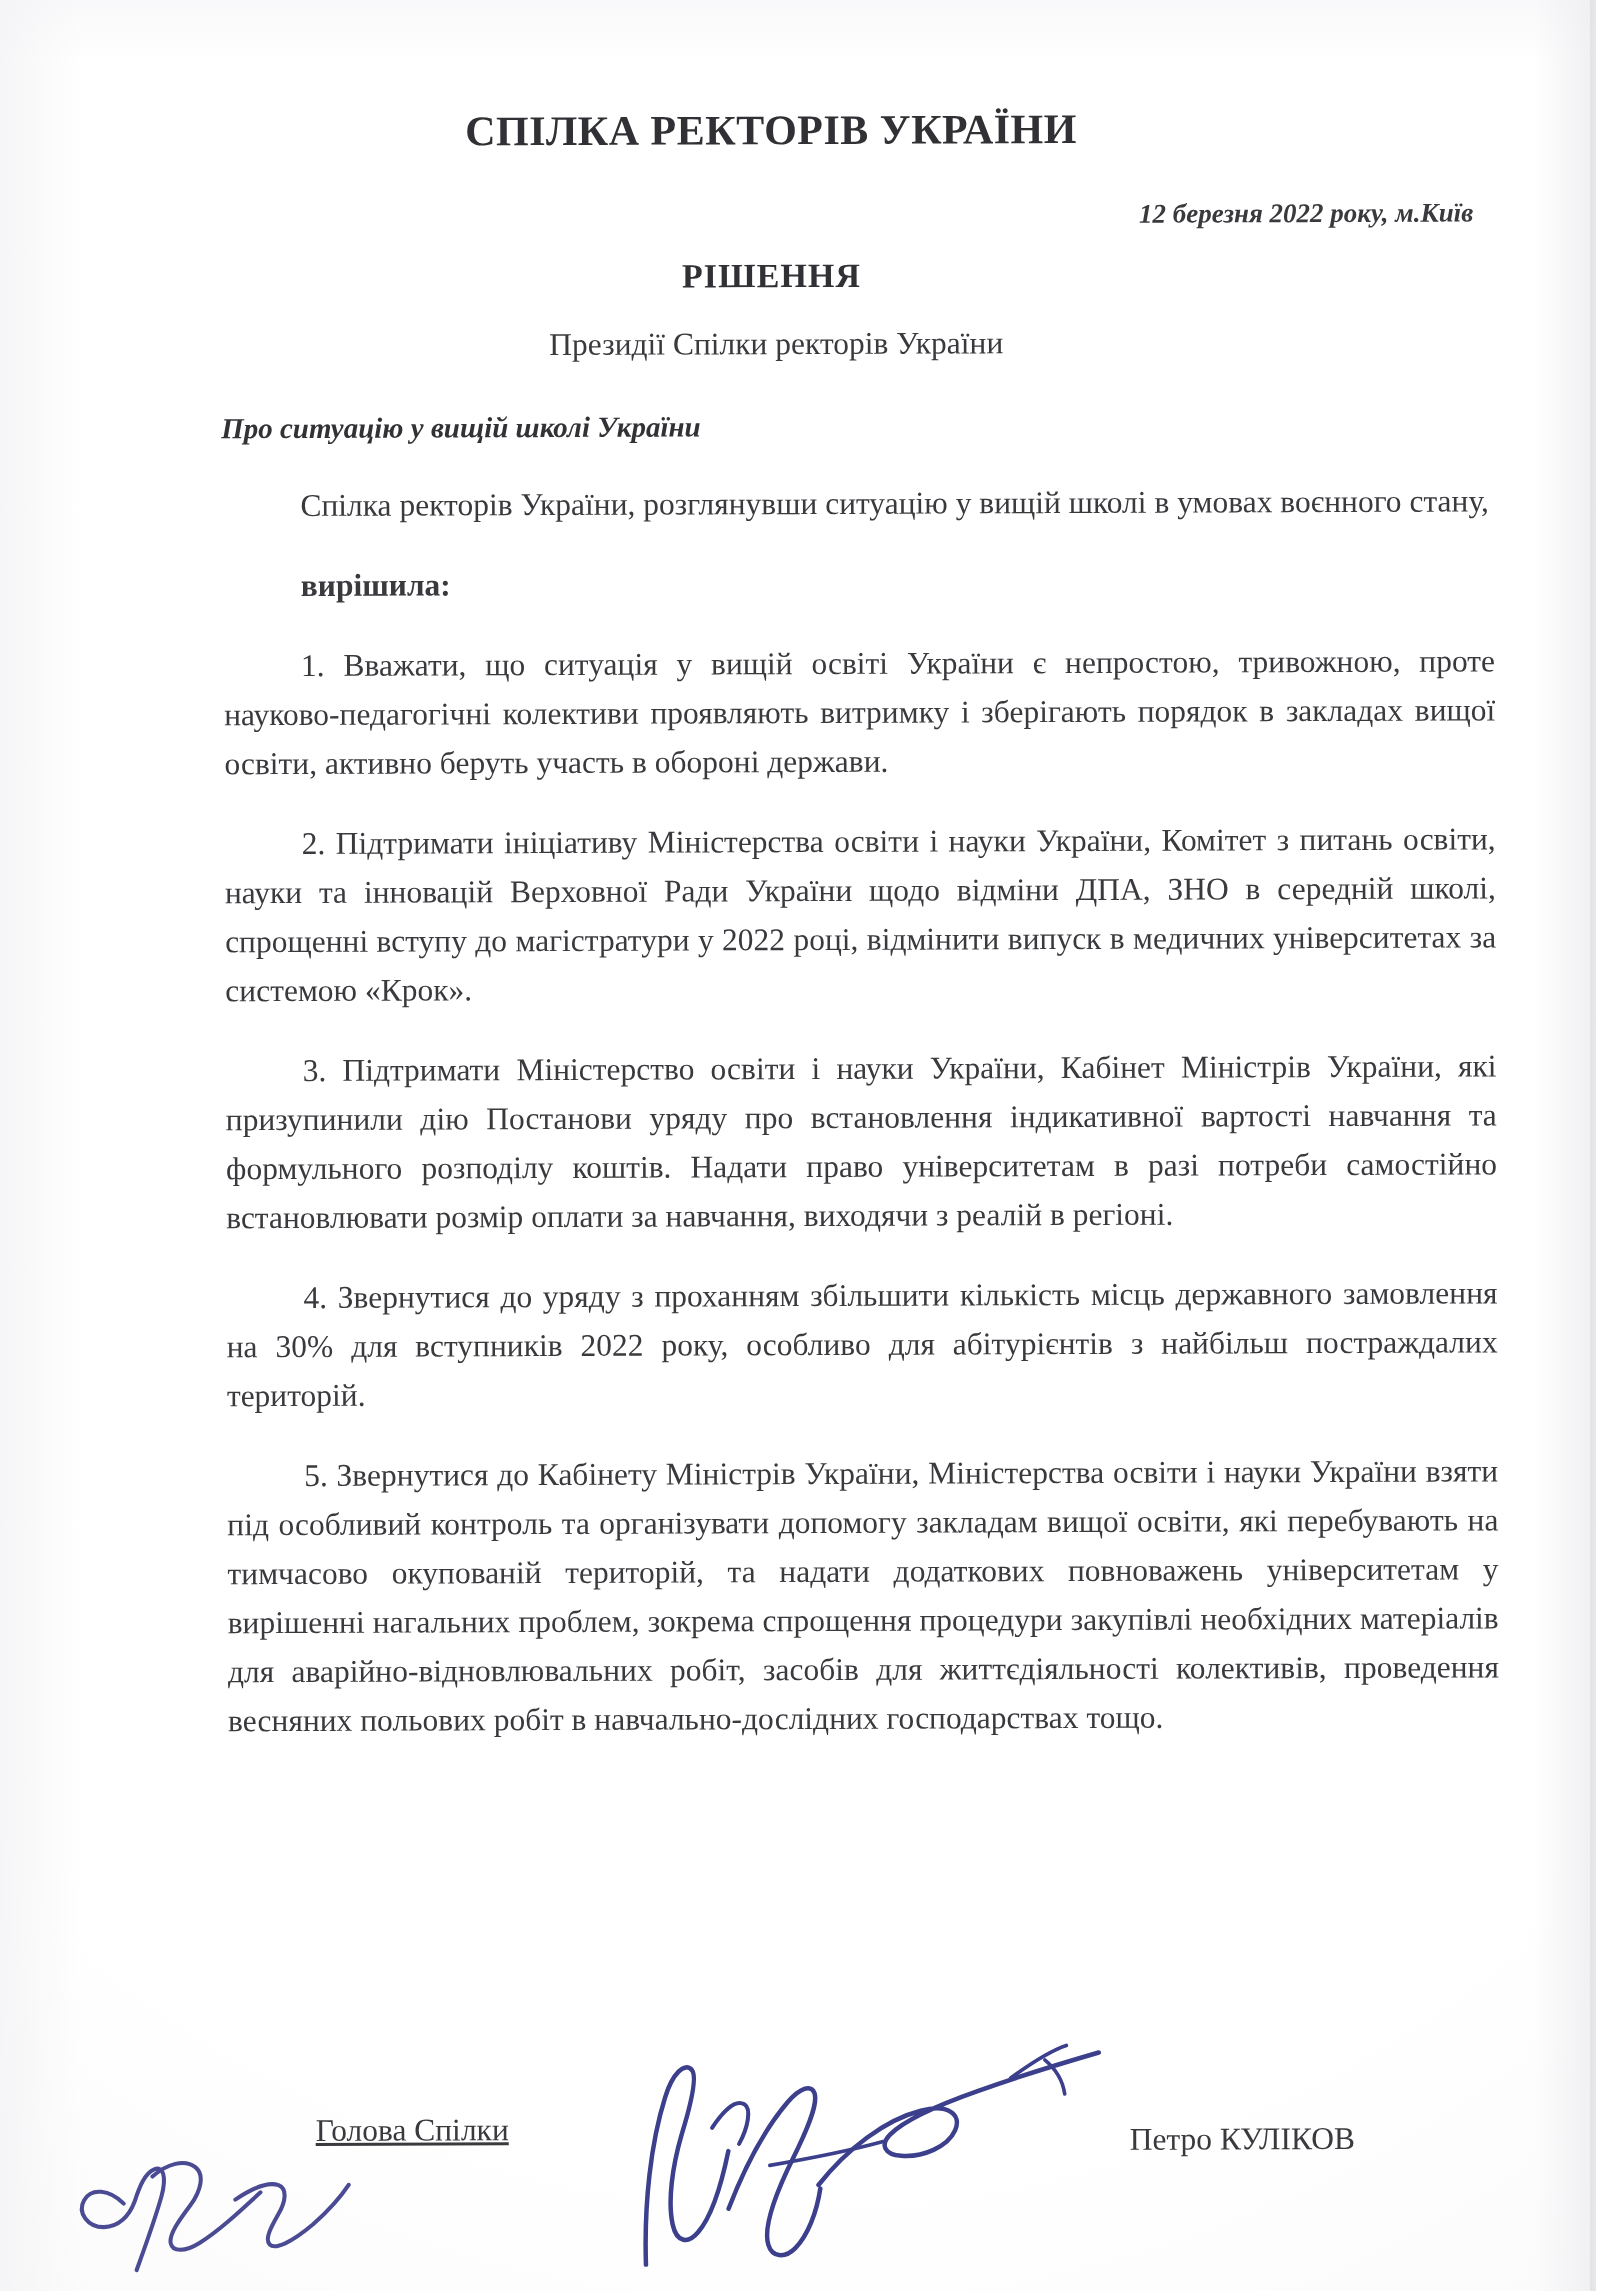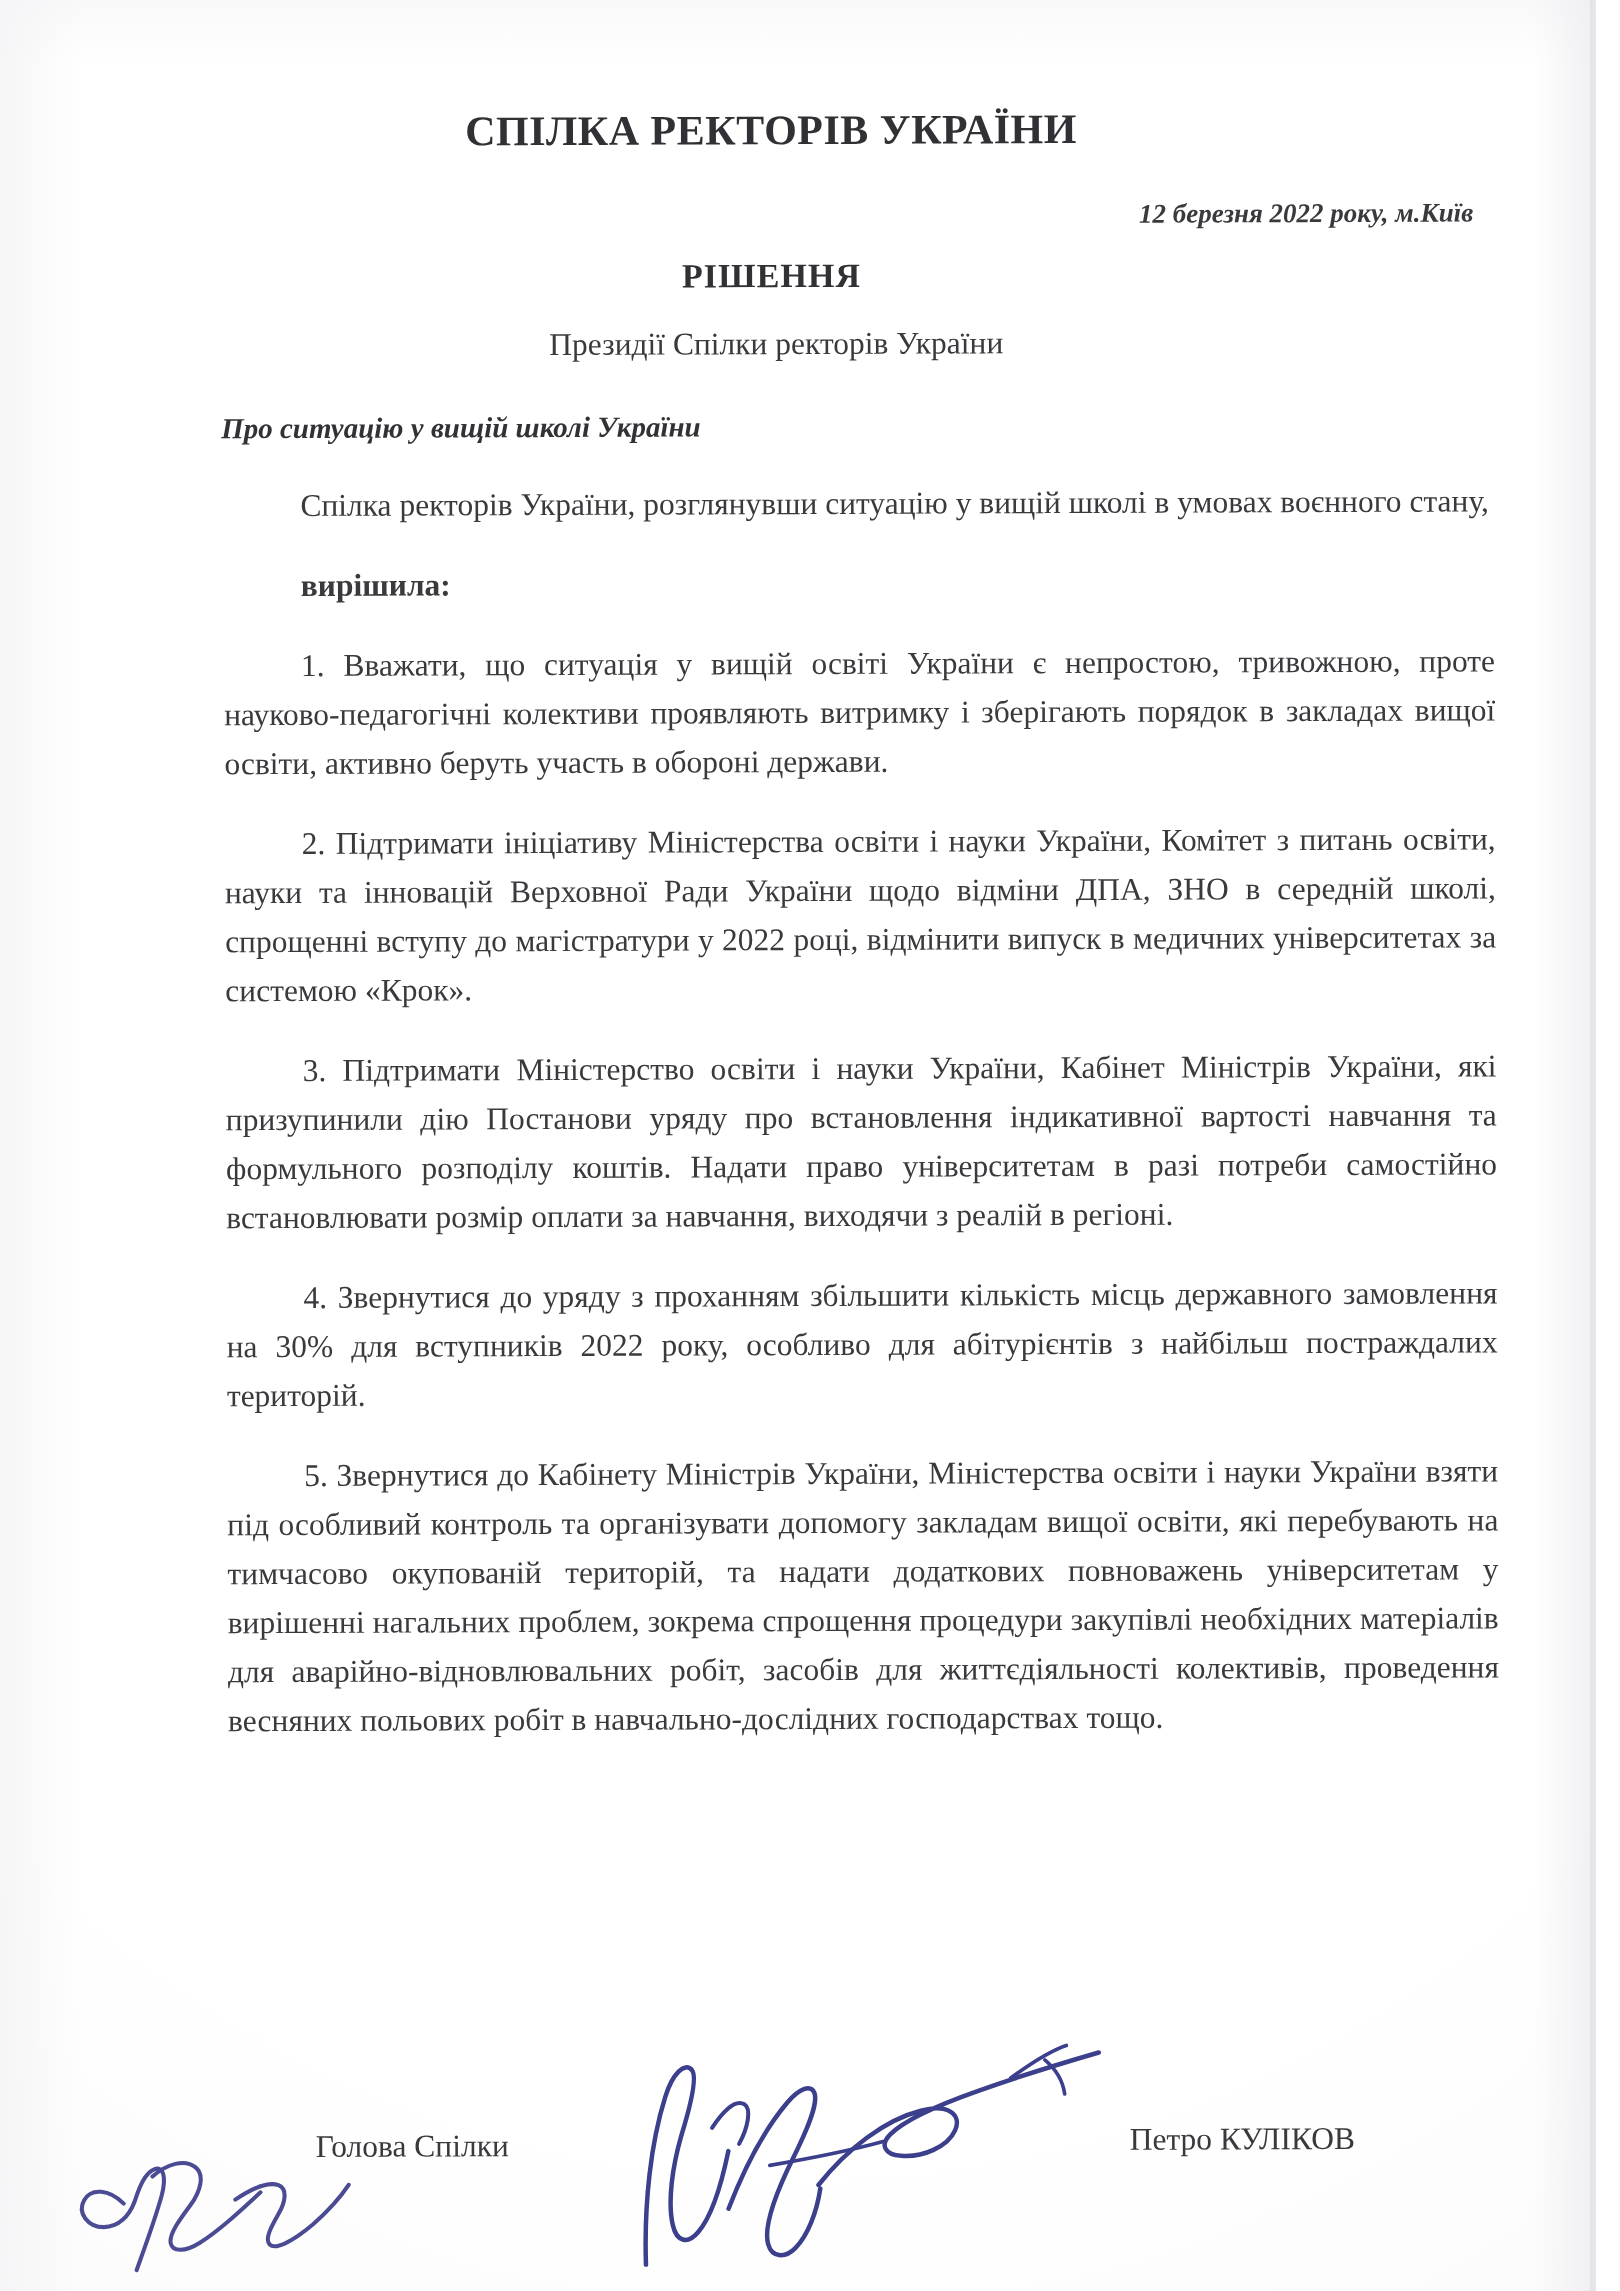--- a/index.html
+++ b/index.html
@@ -137,22 +137,23 @@
     left: 225px;
     top: 2111px;
     width: 1278px;
     height: 63px;
     font-size: 31.5px;
     color: #3a3a3e;
   }
   .sign-role {
     position: absolute;
     left: 86px;
-    top: 16px;
-    white-space: nowrap;
+    top: 0;
+    white-space: nowrap;
+    text-decoration: underline;
   }
   .sign-name {
     position: absolute;
     left: 900px;
     top: 0;
     white-space: nowrap;
     margin-top: 12px;
   }
 
   .signature {

